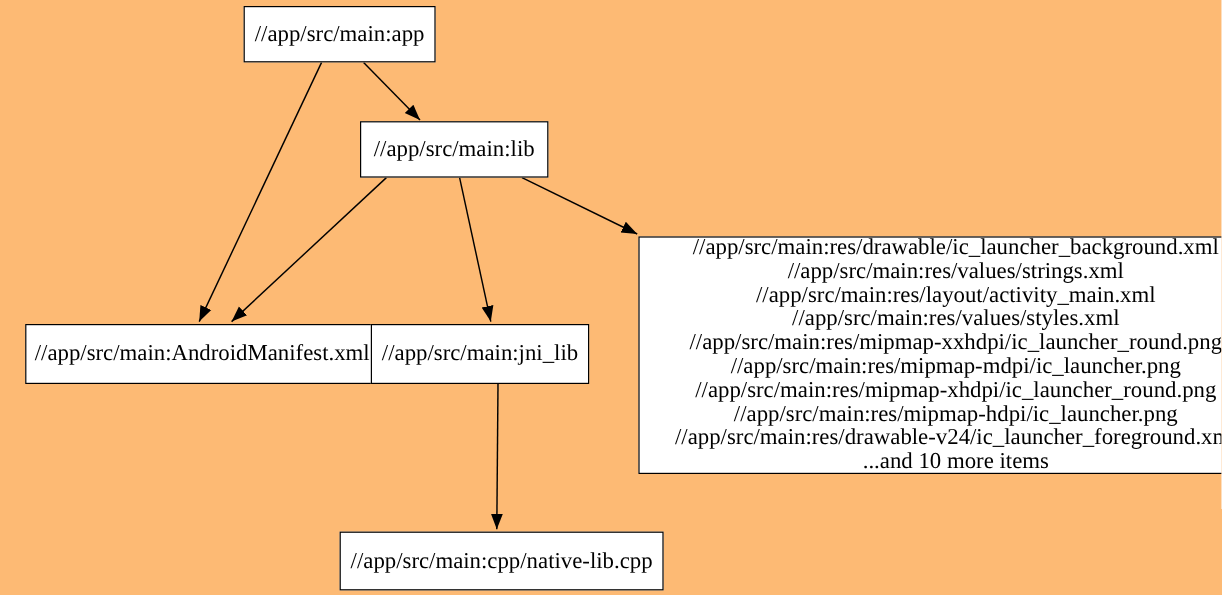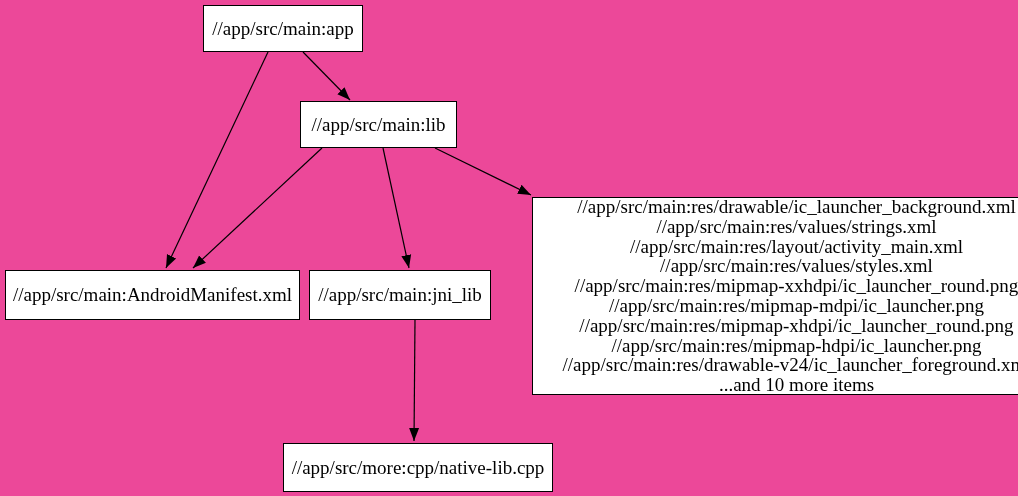--- a/index.html
+++ b/index.html
@@ -4,21 +4,21 @@
 <style>
   html, body {
     margin: 0;
     padding: 0;
     background: #ffffff;
   }
   .stage {
     position: relative;
     width: 1018px;
     height: 496px;
-    background: #ec4899;
+    background: #fdba74;
     font-family: "Liberation Serif", "DejaVu Serif", serif;
     color: #000000;
     overflow: hidden;
   }
   .edges {
     position: absolute;
     left: 0;
     top: 0;
     width: 1018px;
     height: 496px;
@@ -61,21 +61,21 @@
   </svg>
 
   <div class="node" style="left:203px; top:5px; width:160px; height:47px;">
     <span>//app/src/main:app</span>
   </div>
 
   <div class="node" style="left:300px; top:101px; width:157px; height:47px;text-align:right;">
     <span>//app/src/main:lib</span>
   </div>
 
-  <div class="node" style="left:5px; top:270px; width:295px; height:50px;">
+  <div class="node" style="left:21px; top:270px; width:295px; height:50px;">
     <span>//app/src/main:AndroidManifest.xml</span>
   </div>
 
   <div class="node" style="left:309px; top:270px; width:182px; height:50px;">
     <span>//app/src/main:jni_lib</span>
   </div>
 
   <div class="node" style="left:532px; top:197px; width:529px; height:198px;">
     <span>//app/src/main:res/drawable/ic_launcher_background.xml
 //app/src/main:res/values/strings.xml
@@ -83,16 +83,16 @@
 //app/src/main:res/values/styles.xml
 //app/src/main:res/mipmap-xxhdpi/ic_launcher_round.png
 //app/src/main:res/mipmap-mdpi/ic_launcher.png
 //app/src/main:res/mipmap-xhdpi/ic_launcher_round.png
 //app/src/main:res/mipmap-hdpi/ic_launcher.png
 //app/src/main:res/drawable-v24/ic_launcher_foreground.xml
 ...and 10 more items</span>
   </div>
 
   <div class="node" style="left:283px; top:443px; width:270px; height:49px;">
-    <span>//app/src/more:cpp/native-lib.cpp</span>
+    <span>//app/src/main:cpp/native-lib.cpp</span>
   </div>
 
 </div>
 
 </body></html>

